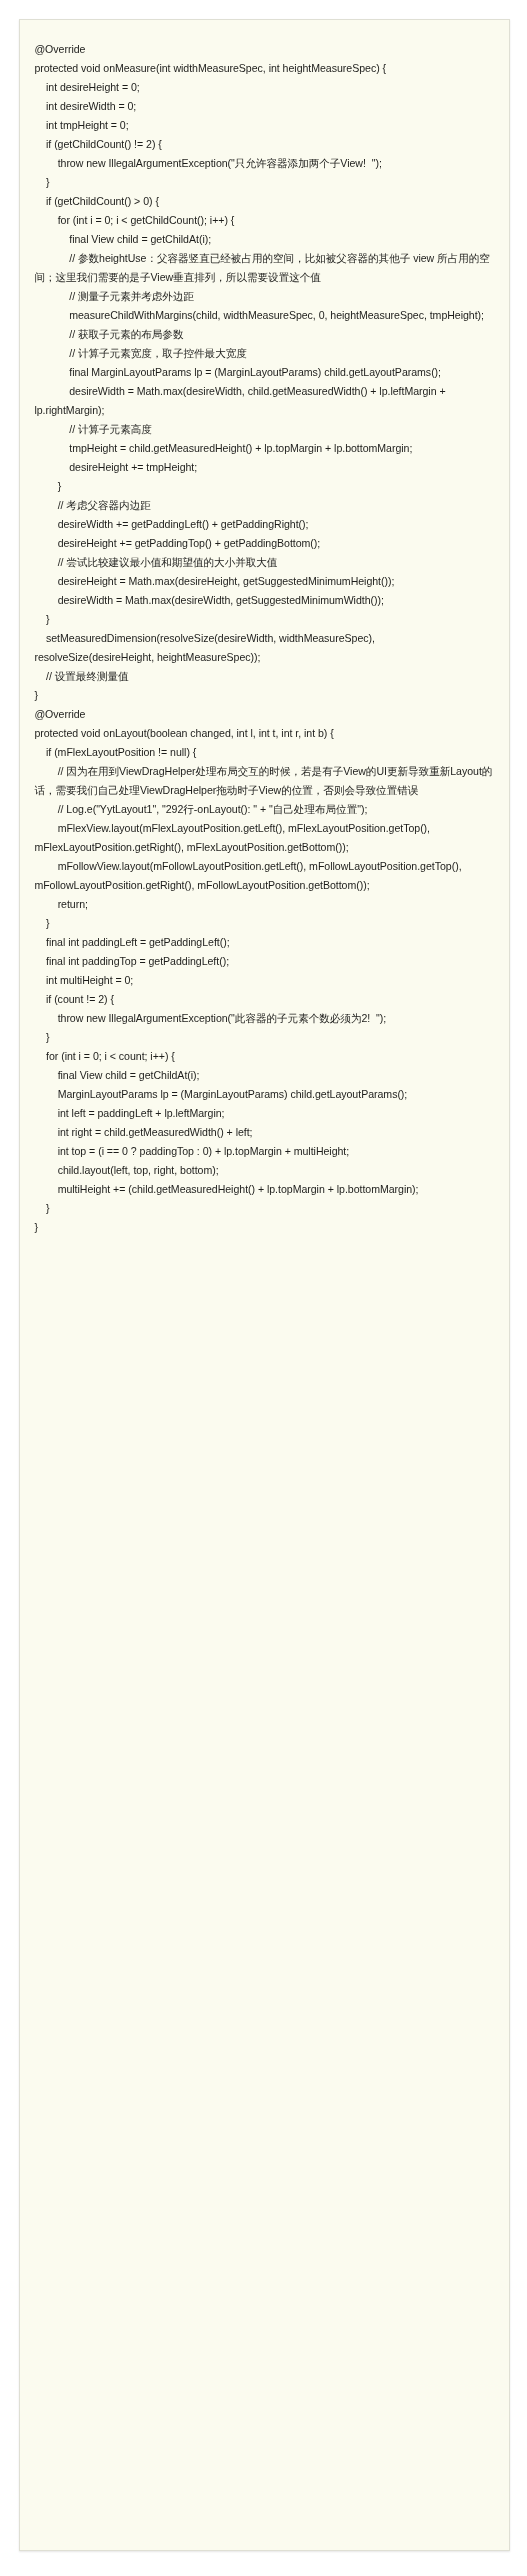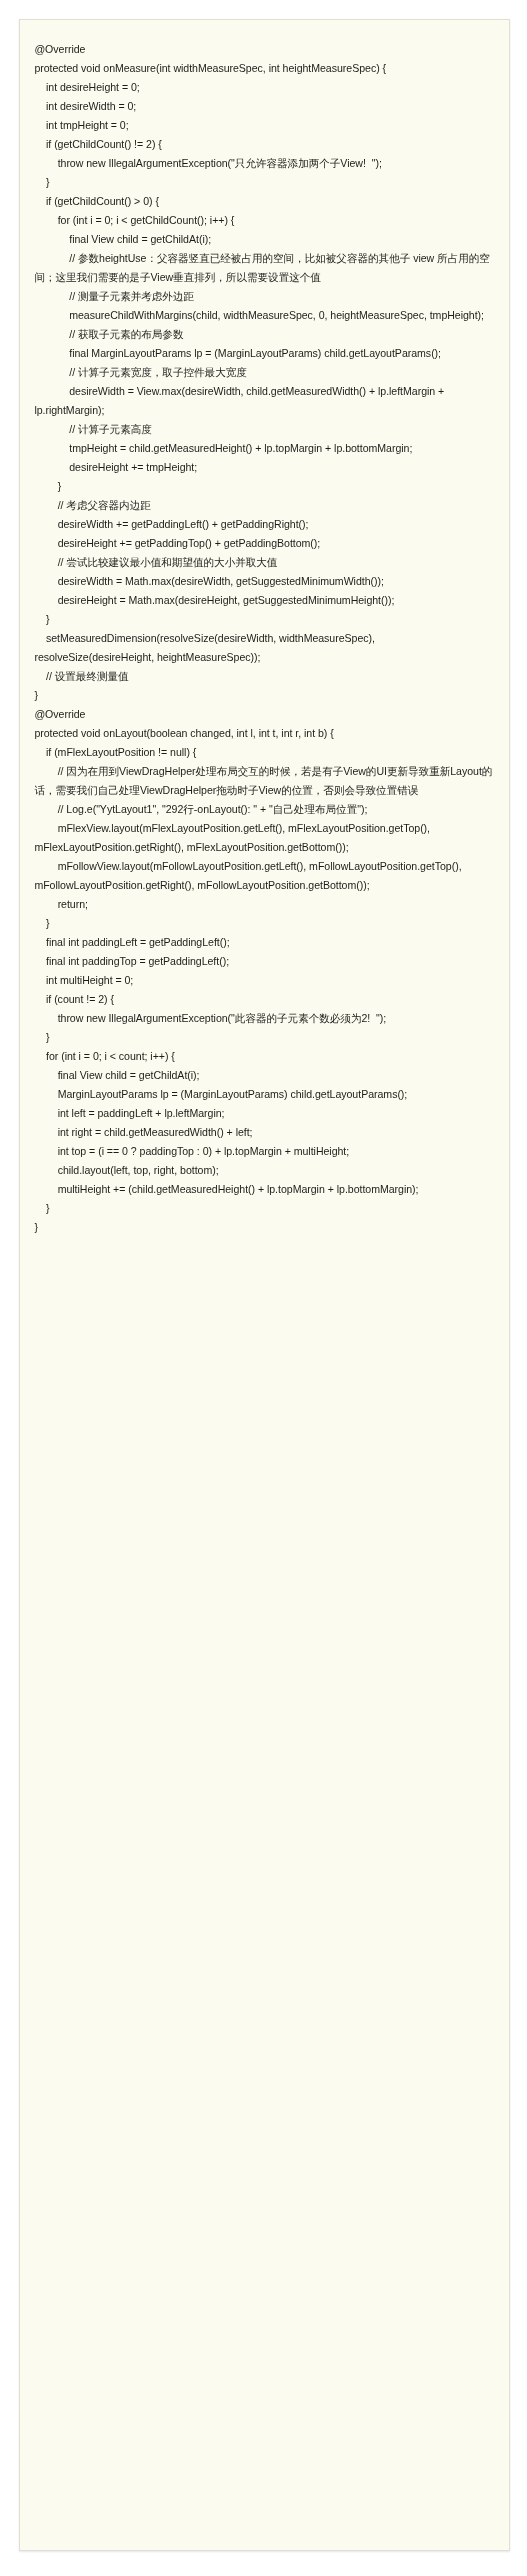--- a/index.html
+++ b/index.html
@@ -64,33 +64,33 @@
         <div class="code-line">    if (getChildCount() != 2) {</div>
         <div class="code-line">        throw new IllegalArgumentException("只允许容器添加两个子View!  ");</div>
         <div class="code-line">    }</div>
         <div class="code-line">    if (getChildCount() &gt; 0) {</div>
         <div class="code-line">        for (int i = 0; i &lt; getChildCount(); i++) {</div>
         <div class="code-line">            final View child = getChildAt(i);</div>
         <div class="code-line cmt">            // 参数heightUse：父容器竖直已经被占用的空间，比如被父容器的其他子 view 所占用的空间；这里我们需要的是子View垂直排列，所以需要设置这个值</div>
         <div class="code-line cmt">            // 测量子元素并考虑外边距</div>
         <div class="code-line">            measureChildWithMargins(child, widthMeasureSpec, 0, heightMeasureSpec, tmpHeight);</div>
         <div class="code-line cmt">            // 获取子元素的布局参数</div>
+        <div class="code-line cmt">            // 计算子元素宽度，取子控件最大宽度</div>
         <div class="code-line">            final MarginLayoutParams lp = (MarginLayoutParams) child.getLayoutParams();</div>
-        <div class="code-line cmt">            // 计算子元素宽度，取子控件最大宽度</div>
-        <div class="code-line">            desireWidth = View.max(desireWidth, child.getMeasuredWidth() + lp.leftMargin + lp.rightMargin);</div>
+        <div class="code-line">            desireWidth = Math.max(desireWidth, child.getMeasuredWidth() + lp.leftMargin + lp.rightMargin);</div>
         <div class="code-line cmt">            // 计算子元素高度</div>
         <div class="code-line">            tmpHeight = child.getMeasuredHeight() + lp.topMargin + lp.bottomMargin;</div>
         <div class="code-line">            desireHeight += tmpHeight;</div>
         <div class="code-line">        }</div>
         <div class="code-line cmt">        // 考虑父容器内边距</div>
         <div class="code-line">        desireWidth += getPaddingLeft() + getPaddingRight();</div>
         <div class="code-line">        desireHeight += getPaddingTop() + getPaddingBottom();</div>
         <div class="code-line cmt">        // 尝试比较建议最小值和期望值的大小并取大值</div>
+        <div class="code-line">        desireHeight = Math.max(desireHeight, getSuggestedMinimumHeight());</div>
         <div class="code-line">        desireWidth = Math.max(desireWidth, getSuggestedMinimumWidth());</div>
-        <div class="code-line">        desireHeight = Math.max(desireHeight, getSuggestedMinimumHeight());</div>
         <div class="code-line">    }</div>
         <div class="code-line">    setMeasuredDimension(resolveSize(desireWidth, widthMeasureSpec), resolveSize(desireHeight, heightMeasureSpec));</div>
         <div class="code-line cmt">    // 设置最终测量值</div>
         <div class="code-line">}</div>
         <div class="code-line">@Override</div>
         <div class="code-line">protected void onLayout(boolean changed, int l, int t, int r, int b) {</div>
         <div class="code-line">    if (mFlexLayoutPosition != null) {</div>
         <div class="code-line cmt">        // 因为在用到ViewDragHelper处理布局交互的时候，若是有子View的UI更新导致重新Layout的话，需要我们自己处理ViewDragHelper拖动时子View的位置，否则会导致位置错误</div>
         <div class="code-line cmt">        // Log.e("YytLayout1", "292行-onLayout(): " + "自己处理布局位置");</div>
         <div class="code-line">        mFlexView.layout(mFlexLayoutPosition.getLeft(), mFlexLayoutPosition.getTop(), mFlexLayoutPosition.getRight(), mFlexLayoutPosition.getBottom());</div>

